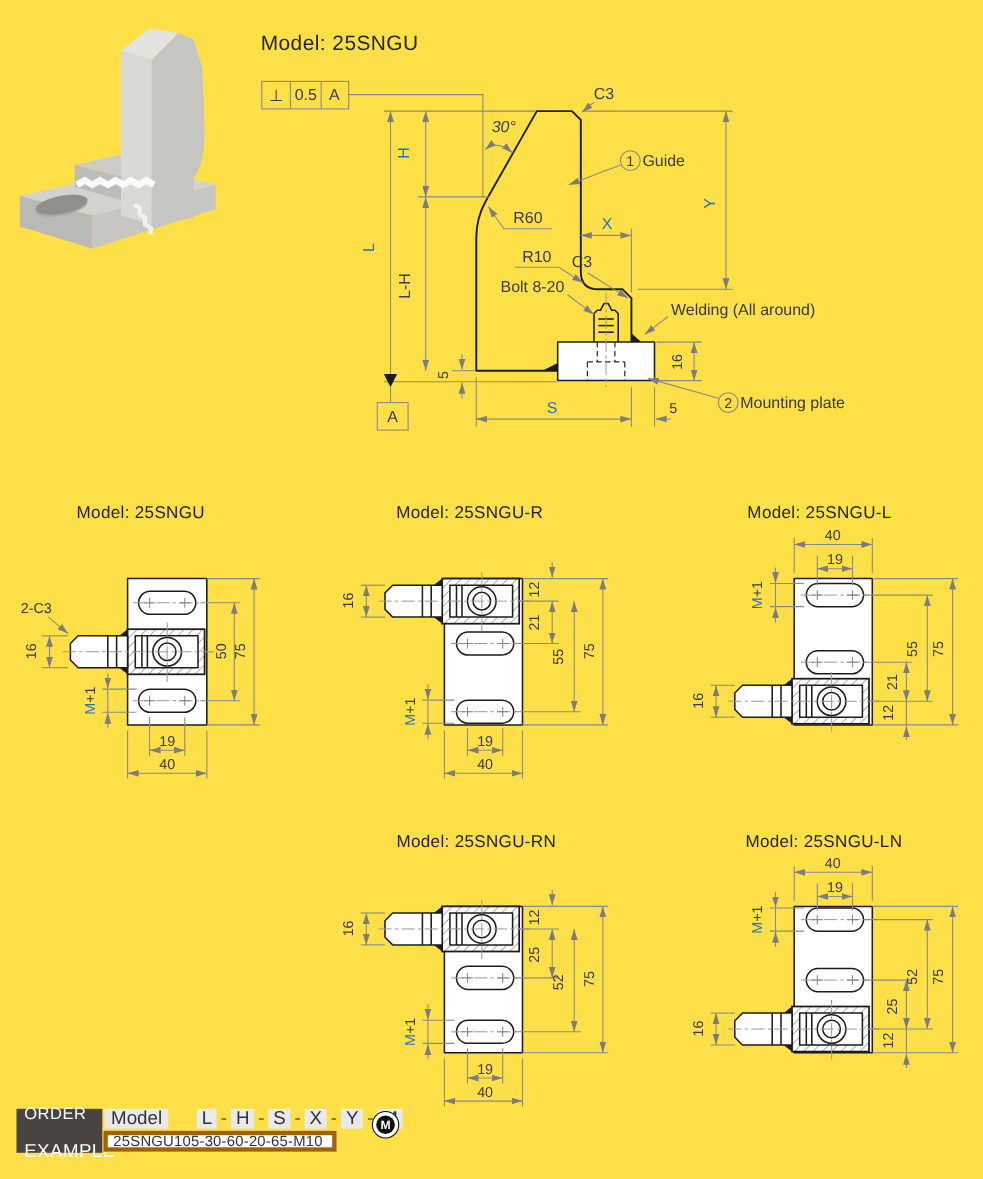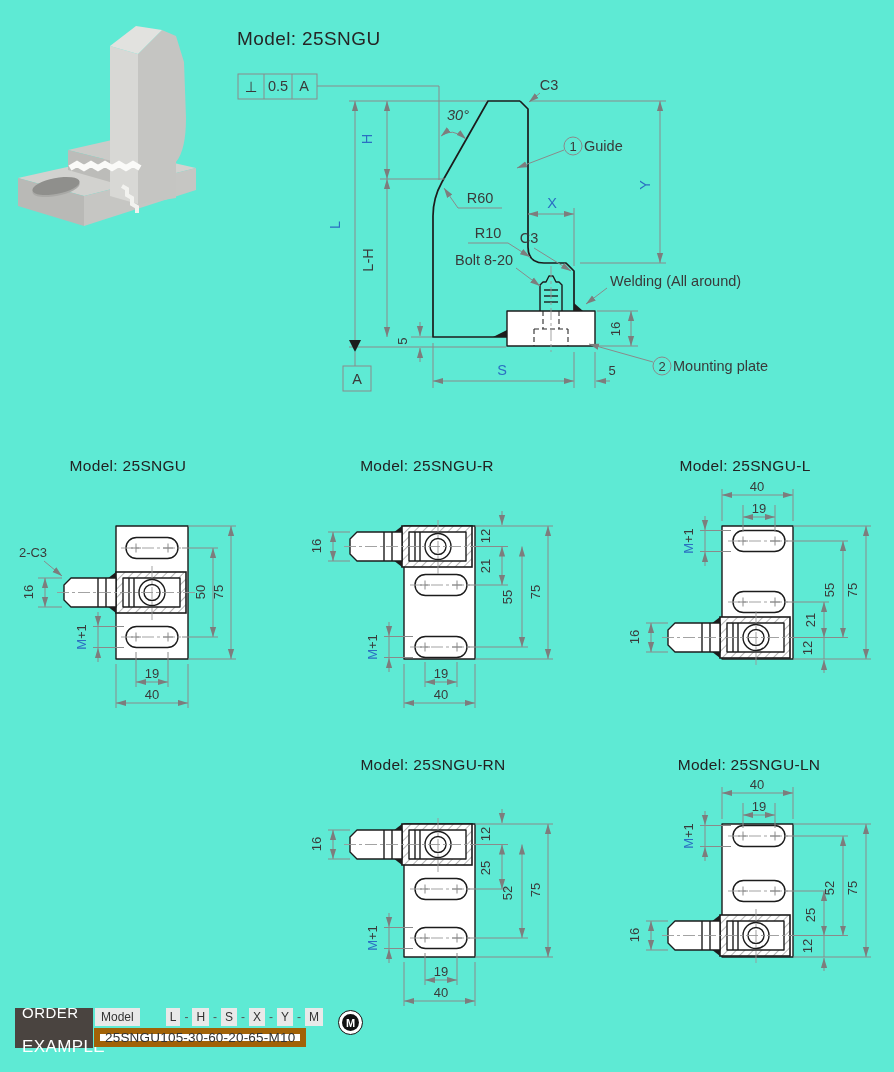--- a/index.html
+++ b/index.html
@@ -1,40 +1,40 @@
 <!DOCTYPE html>
 <html><head>
 <meta charset="utf-8">
 <style>
   html,body{margin:0;padding:0;background:#fff;}
-  #page{position:relative;width:894px;height:1072px;background:#5eead4;font-family:"Liberation Sans",sans-serif;overflow:hidden;}
+  #page{position:relative;width:894px;height:1072px;background:#fde047;font-family:"Liberation Sans",sans-serif;overflow:hidden;}
   svg text{font-family:"Liberation Sans",sans-serif;}
   .part{stroke:#1c1c1c;stroke-width:1.7;fill:none;stroke-linejoin:round;}
   .part2{stroke:#1c1c1c;stroke-width:1.4;fill:none;stroke-linejoin:round;}
   .partw{stroke:#1c1c1c;stroke-width:1.4;fill:#fff;stroke-linejoin:round;}
   .thin{stroke:#8a8a8a;stroke-width:1;fill:none;}
   .cl{stroke:#999;stroke-width:0.9;fill:none;stroke-dasharray:12 3 3 3;}
   .hid{stroke:#2a2a2a;stroke-width:1.1;fill:none;stroke-dasharray:5 3;}
   .weld{fill:#1c1c1c;stroke:none;}
   .t13{font-size:13px;fill:#3a3a3a;}
   .t15{font-size:14.5px;fill:#3a3a3a;}
   .blue{fill:#2b6fc2;}
   .mid{text-anchor:middle;}
   .ital{font-style:italic;}
   .t-title{font-size:15.5px;fill:#222;text-anchor:middle;letter-spacing:.3px;}
   .t-main{font-size:19px;fill:#262626;letter-spacing:.4px;}
   
   .order-box{position:absolute;left:15px;top:1008px;width:78px;height:40px;background:#4a4440;color:#fff;display:flex;flex-direction:column;justify-content:center;padding-left:7px;box-sizing:border-box;gap:19px;}
   .order-box .l1{font-size:15px;letter-spacing:.5px;line-height:17px;}
   .order-box .l2{font-size:17px;letter-spacing:.4px;line-height:13px;}
-  .code-row{position:absolute;left:95px;top:1008px;height:18px;display:flex;align-items:center;gap:4px;font-size:12px;color:#333;}
+  .code-row{position:absolute;left:95px;top:1008px;height:18px;display:flex;align-items:center;gap:4px;font-size:17px;color:#333;}
   .gbox{background:#e9e9e9;padding:1px 6px;line-height:16px;}
   .lbox{background:#e9e9e9;padding:1px 4px;line-height:16px;}
   .dash{color:#555;}
-  .example-box{position:absolute;left:94px;top:1028px;width:212px;height:19px;background:#fff;border:6px solid #a16207;font-size:13.5px;color:#333;display:flex;align-items:center;padding-left:5px;box-sizing:border-box;letter-spacing:.2px;}
+  .example-box{position:absolute;left:94px;top:1028px;width:212px;height:19px;background:#fff;border:4px solid #a16207;font-size:13.5px;color:#333;display:flex;align-items:center;padding-left:5px;box-sizing:border-box;letter-spacing:.2px;}
   .m-badge{position:absolute;left:338px;top:1010px;width:25px;height:25px;border-radius:50%;border:1.6px solid #111;background:#fff;box-sizing:border-box;display:flex;align-items:center;justify-content:center;}
   .m-badge .inner{width:17px;height:17px;border-radius:50%;background:#111;color:#fff;font-size:11px;font-weight:bold;display:flex;align-items:center;justify-content:center;}
   .notes{position:absolute;left:372px;top:1008px;font-size:13.5px;color:#333;line-height:19px;}
   .notes .num{margin-right:5px;}
 </style>
 </head>
 <body>
 
 <div id="page">
 

